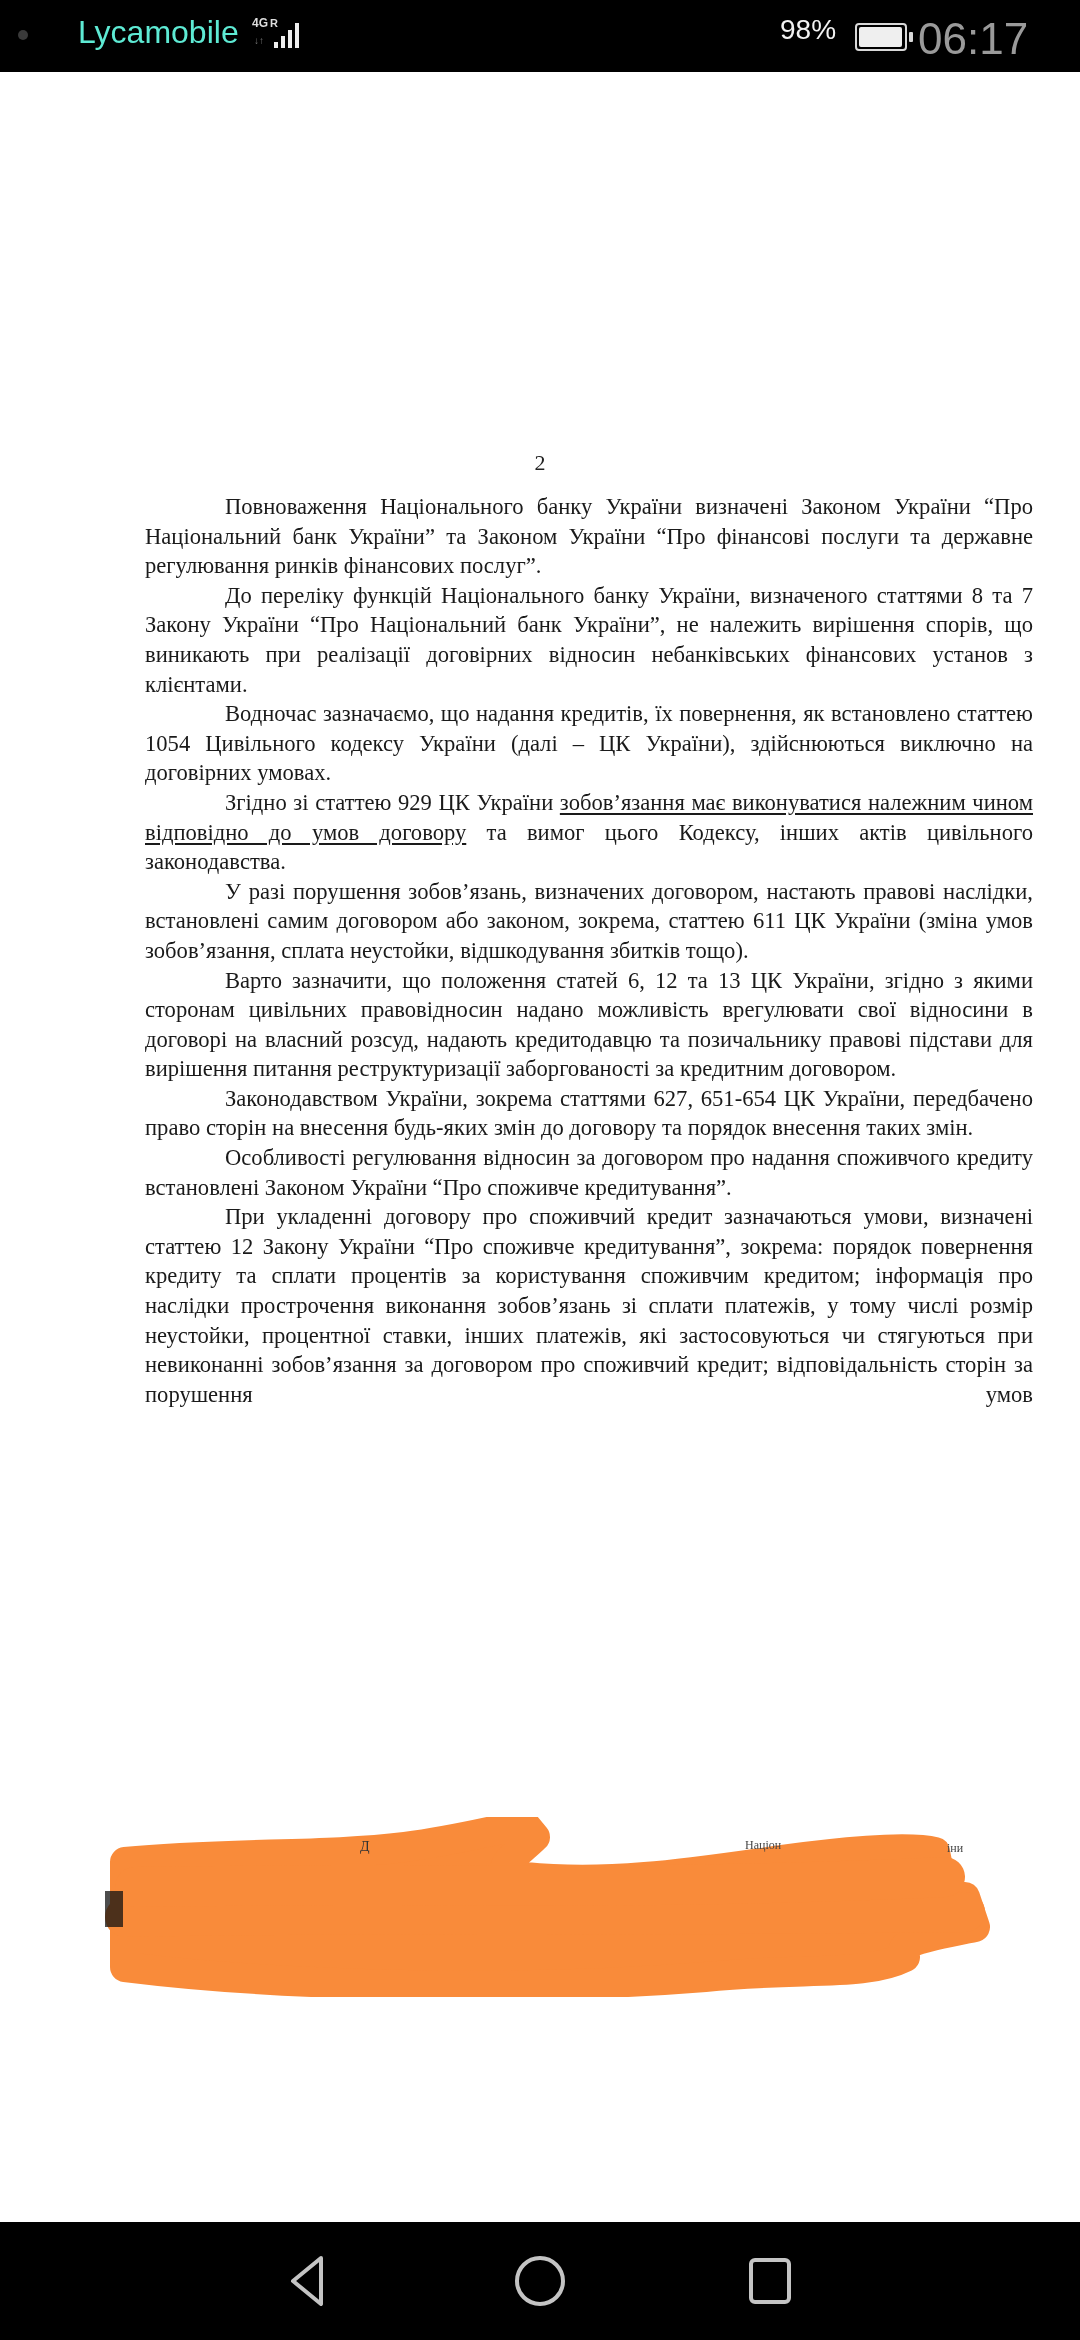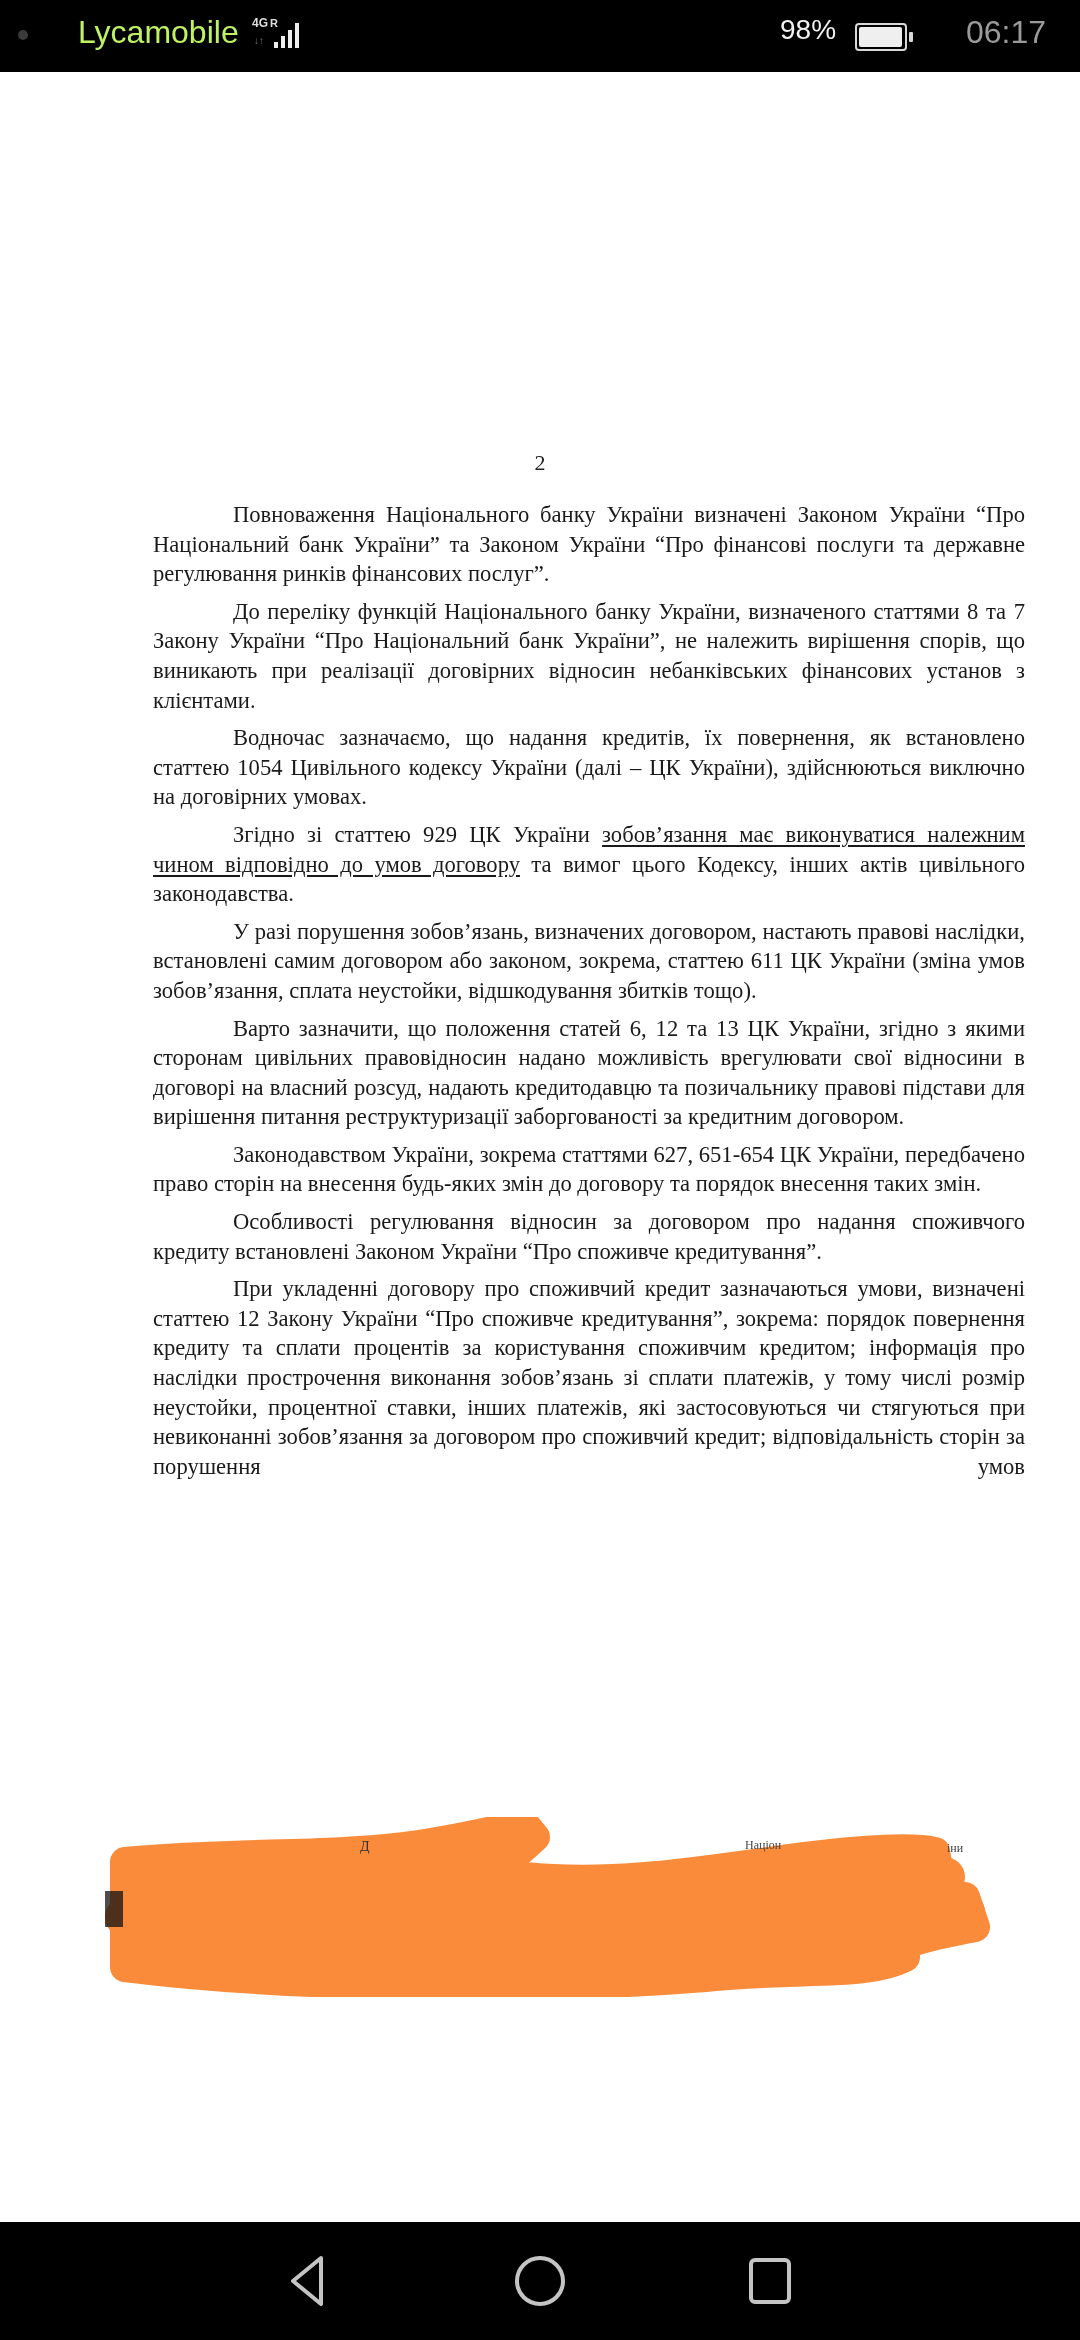--- a/index.html
+++ b/index.html
@@ -1,33 +1,33 @@
 <!DOCTYPE html>
 <html><head>
 <meta charset="utf-8">
 <style>
   html, body { margin:0; padding:0; }
   body { width:1080px; height:2340px; position:relative; background:#fff; overflow:hidden;
          font-family:"Liberation Serif", serif; }
   .statusbar { position:absolute; left:0; top:0; width:1080px; height:72px; background:#000; color:#fff;
                font-family:"Liberation Sans", sans-serif; }
   .sb-dot { position:absolute; left:18px; top:30px; width:10px; height:10px; border-radius:50%; background:#3a3a3a; }
-  .carrier { position:absolute; left:78px; top:14px; font-size:32px; color:#bef264; }
+  .carrier { position:absolute; left:78px; top:14px; font-size:32px; color:#5eead4; }
   .signal { position:absolute; left:252px; top:14px; width:56px; height:40px; }
   .battery-pct { position:absolute; left:780px; top:14px; font-size:28px; color:#f2f2f2; }
   .battery { position:absolute; left:855px; top:23px; width:48px; height:24px; border:2px solid #d8d8d8; border-radius:4px; }
   .battery .fill { position:absolute; left:2px; top:2px; right:2px; bottom:2px; background:#efefef; border-radius:2px; }
   .battery .tip { position:absolute; right:-8px; top:7px; width:4px; height:10px; background:#d8d8d8; border-radius:1px; }
-  .clock { position:absolute; left:966px; top:14px; font-size:32px; color:#9a9a9a; }
+  .clock { position:absolute; left:918px; top:14px; font-size:44px; color:#9a9a9a; }
 
   .page { position:absolute; left:0; top:72px; width:1080px; height:2150px; background:#fff; }
   .page-number { position:absolute; left:0; width:1080px; top:378px; text-align:center; font-size:22px; color:#222; }
   .doc { position:absolute; left:145px; top:420px; width:888px; font-size:22.6px; line-height:29.6px; color:#1a1a1a;
          text-align:justify; }
-  .doc p { margin:8px; text-indent:80px; }
+  .doc p { margin:0; text-indent:80px; }
   .doc u { text-decoration:underline; text-underline-offset:3px; }
 
   .redaction { position:absolute; left:105px; top:1745px; width:900px; height:180px; }
 
   .scrollbar { position:absolute; left:0; top:2185px; width:1080px; height:30px; }
   .scroll-track { position:absolute; left:28px; right:28px; top:14px; height:3px; background:#d0d0d0; }
   .scroll-node { position:absolute; top:8px; width:12px; height:15px; border-radius:50%; background:#b8b8b8; }
 
   .navbar { position:absolute; left:0; top:2222px; width:1080px; height:118px; background:#000; }
   .nav-btn { position:absolute; top:24px; width:70px; height:70px; }

